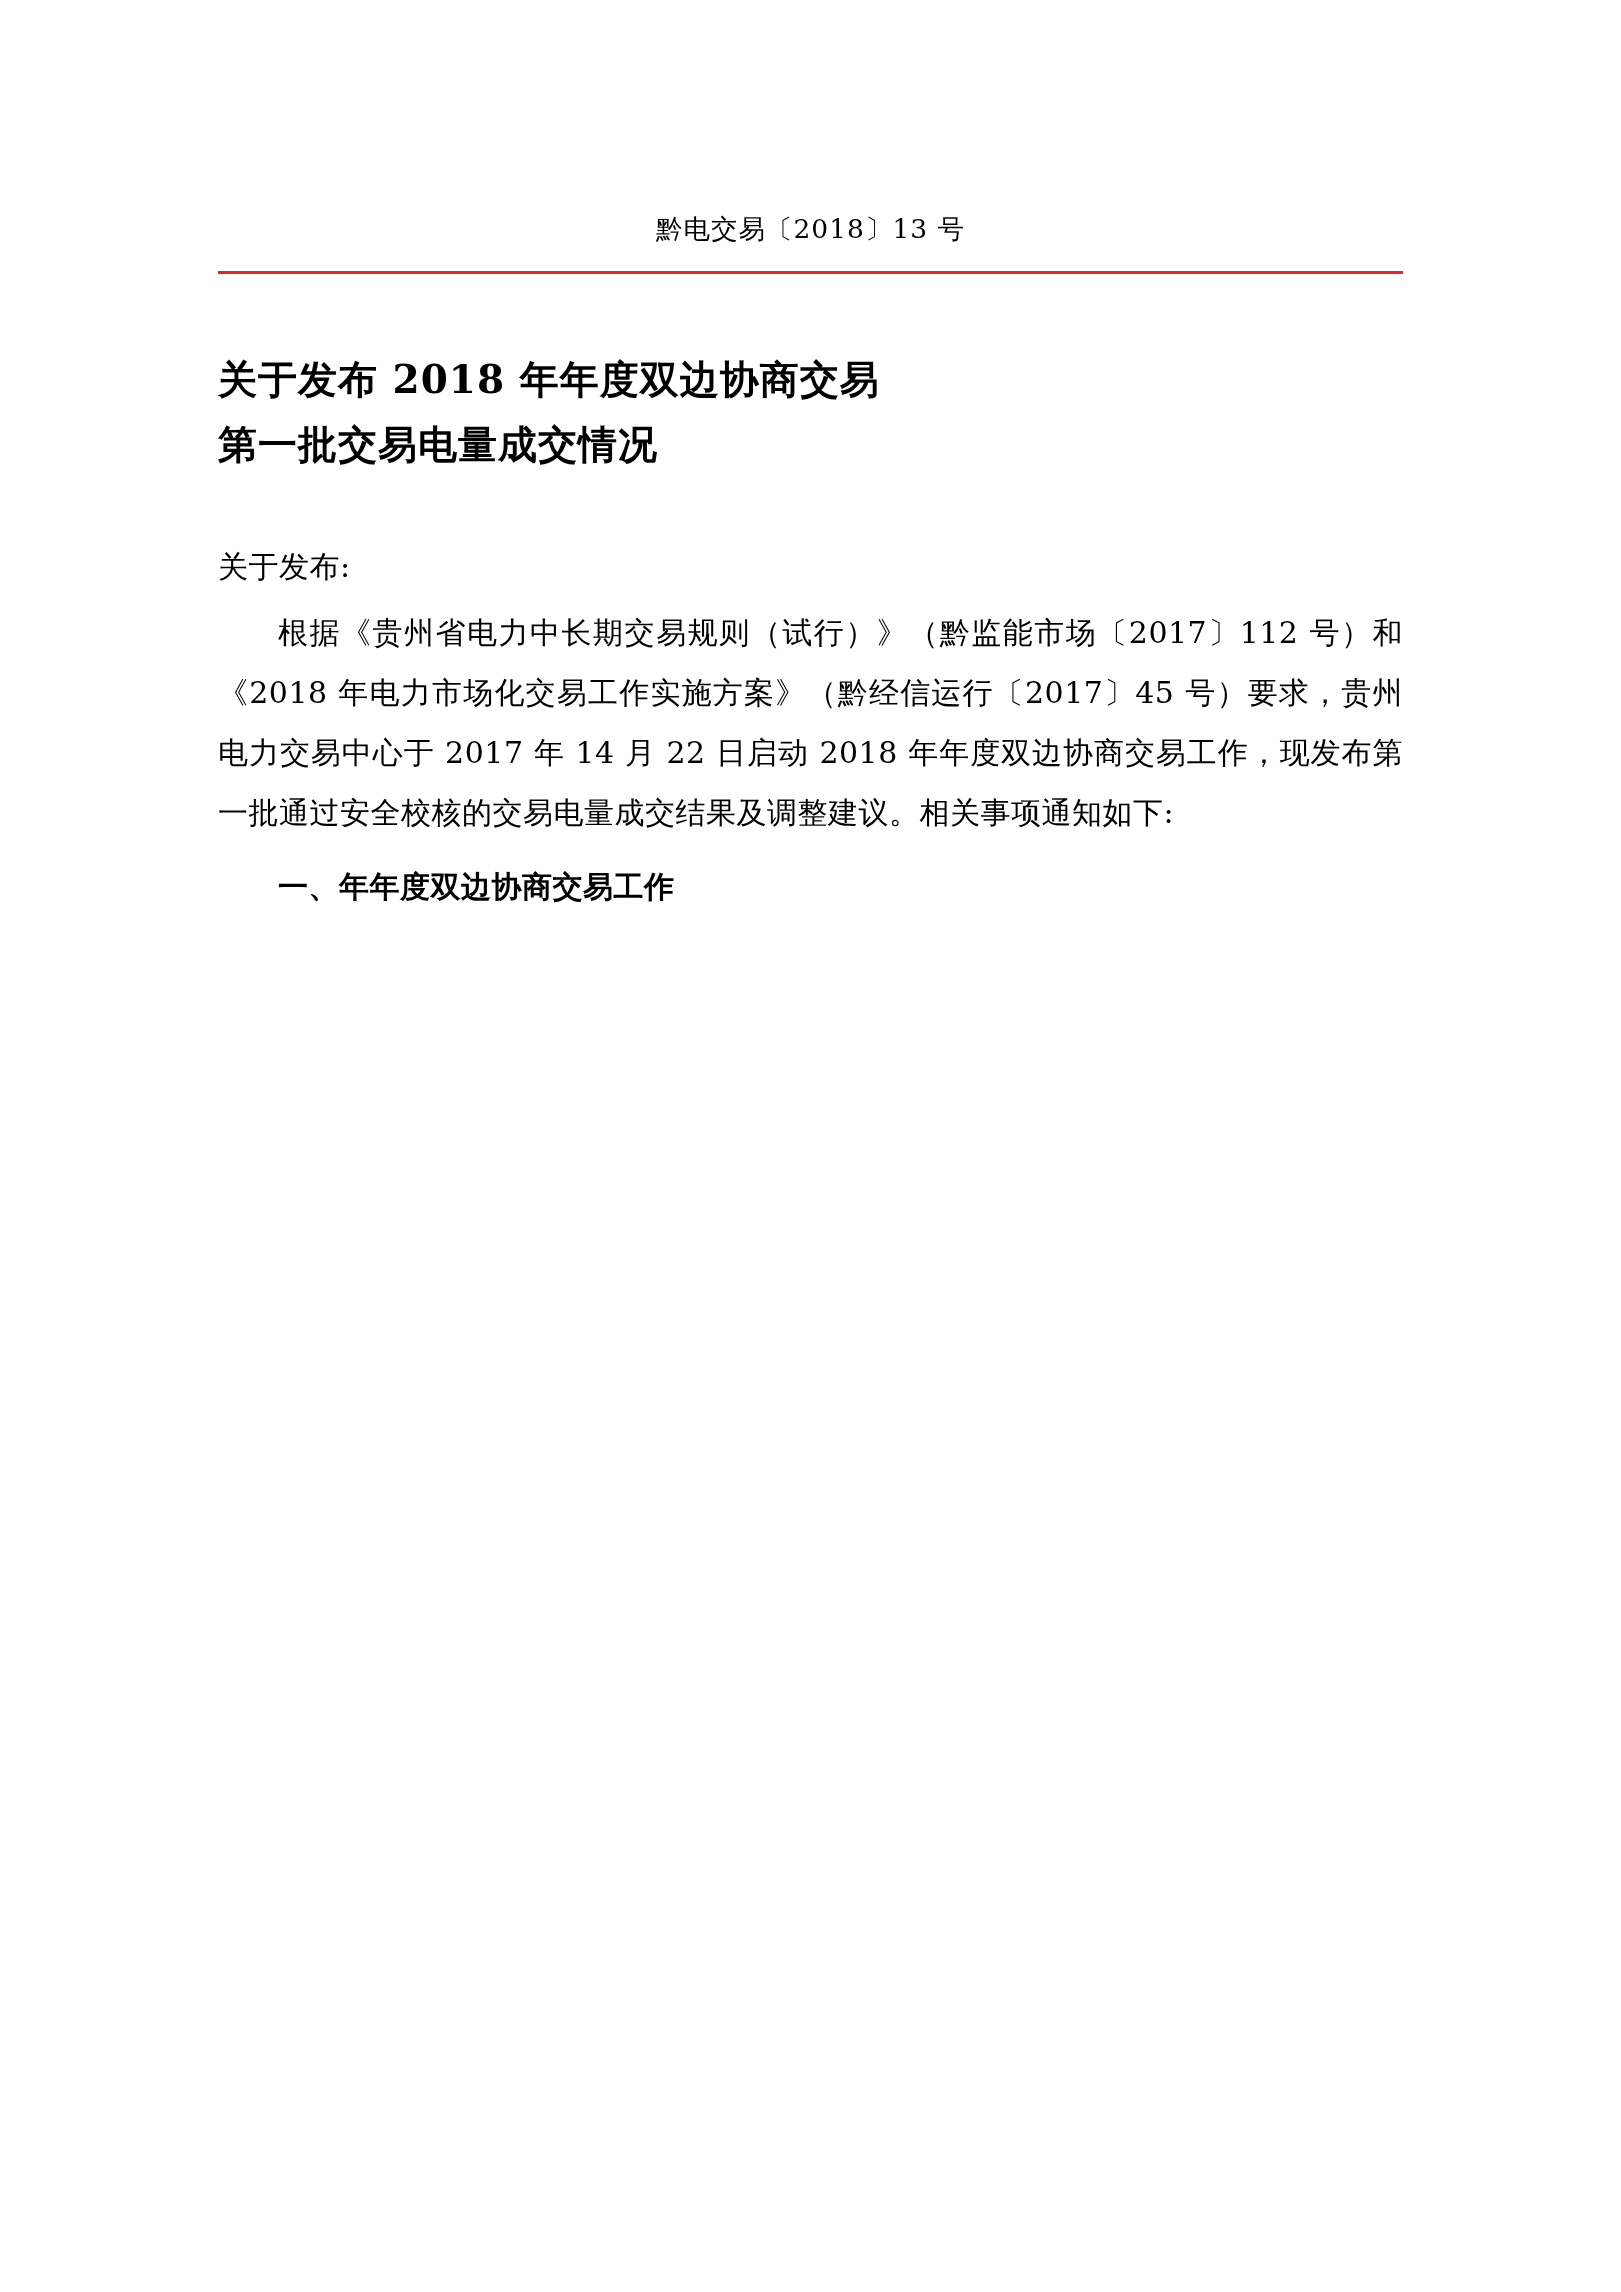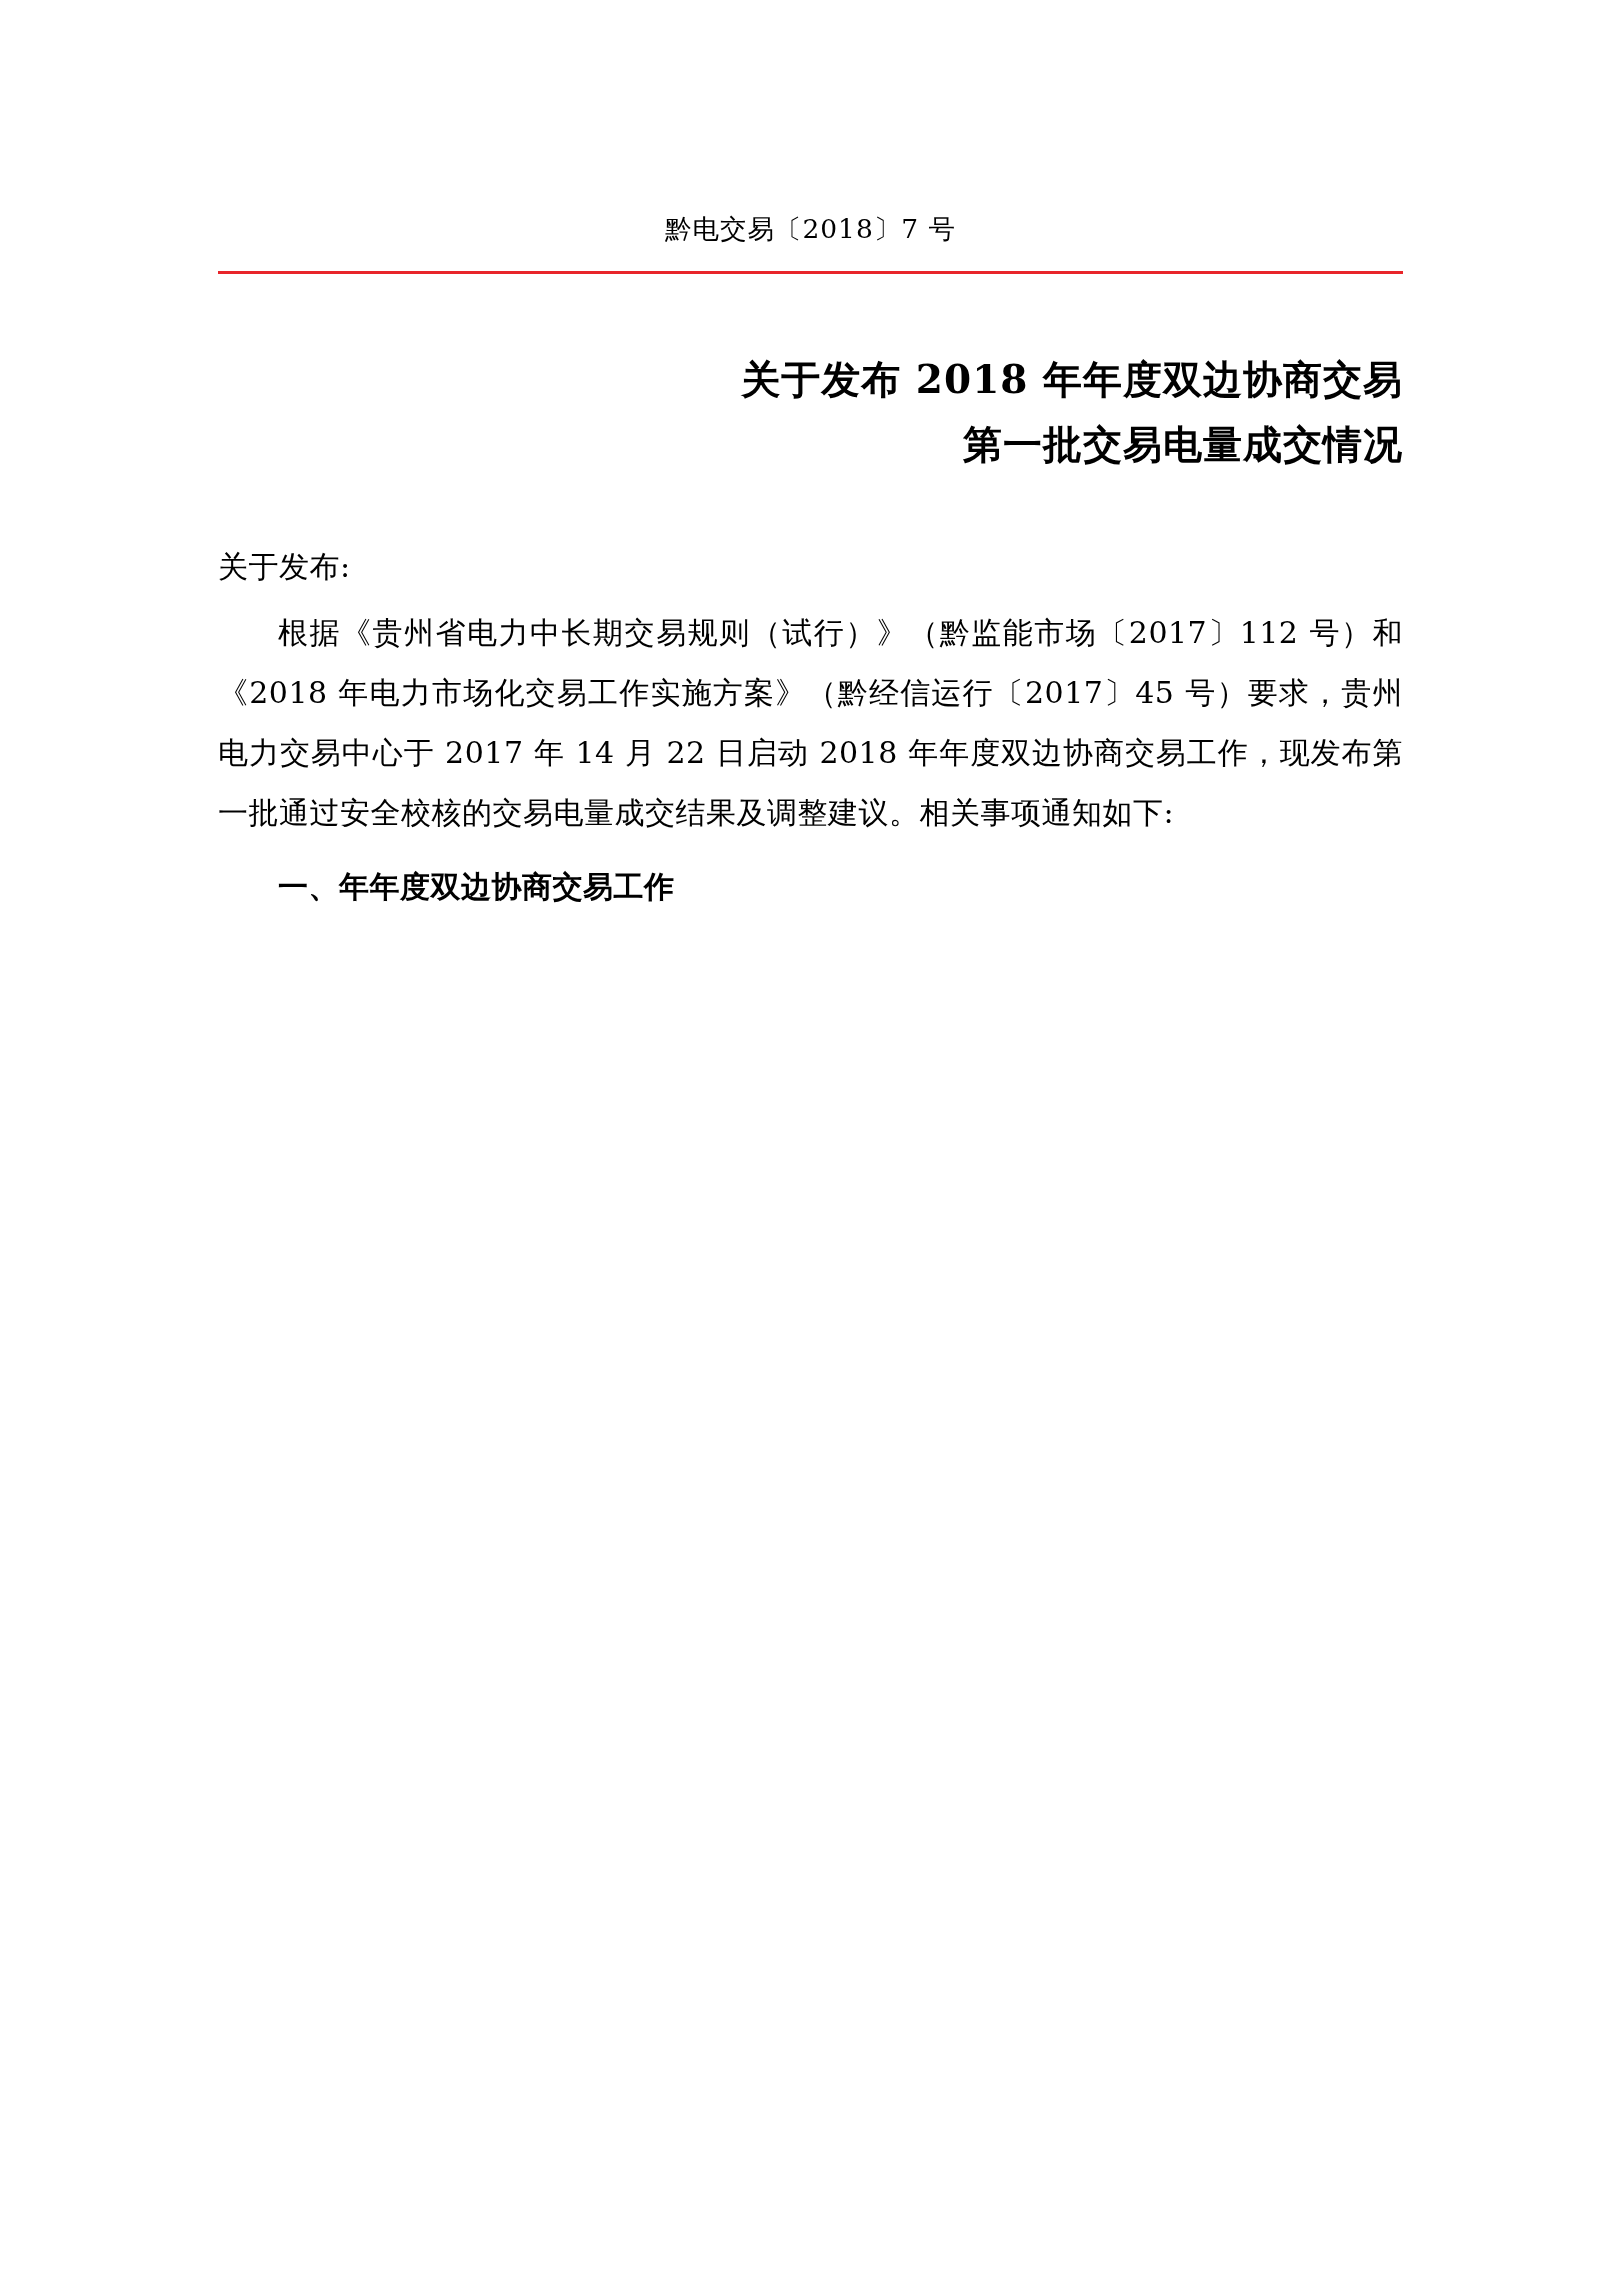--- a/index.html
+++ b/index.html
@@ -53,21 +53,21 @@
   .red-rule {
     margin-top: 23.5px;
     height: 3.9px;
     background: #e8252a;
     width: 100%;
   }
 
   
   .doc-title {
     margin-top: 73px;
-    text-align: right;
+    text-align: left;
     font-weight: bold;
     font-size: 39px;
     line-height: 1.65;
     letter-spacing: 1px;
   }
   .doc-title .line {
     display: block;
   }
 
   
@@ -92,21 +92,21 @@
     text-indent: 2em;
   }
 </style>
 </head>
 <body>
 
 <div class="page">
 
 
   <div class="doc-number-row">
-    <span class="doc-number">黔电交易〔2018〕7 号</span>
+    <span class="doc-number">黔电交易〔2018〕13 号</span>
   </div>
   <div class="red-rule"></div>
 
   <div class="doc-title">
     <span class="line">关于发布 2018 年年度双边协商交易</span>
     <span class="line">第一批交易电量成交情况</span>
   </div>
 
   <div class="body-block">
     <p class="salutation">关于发布:</p>

